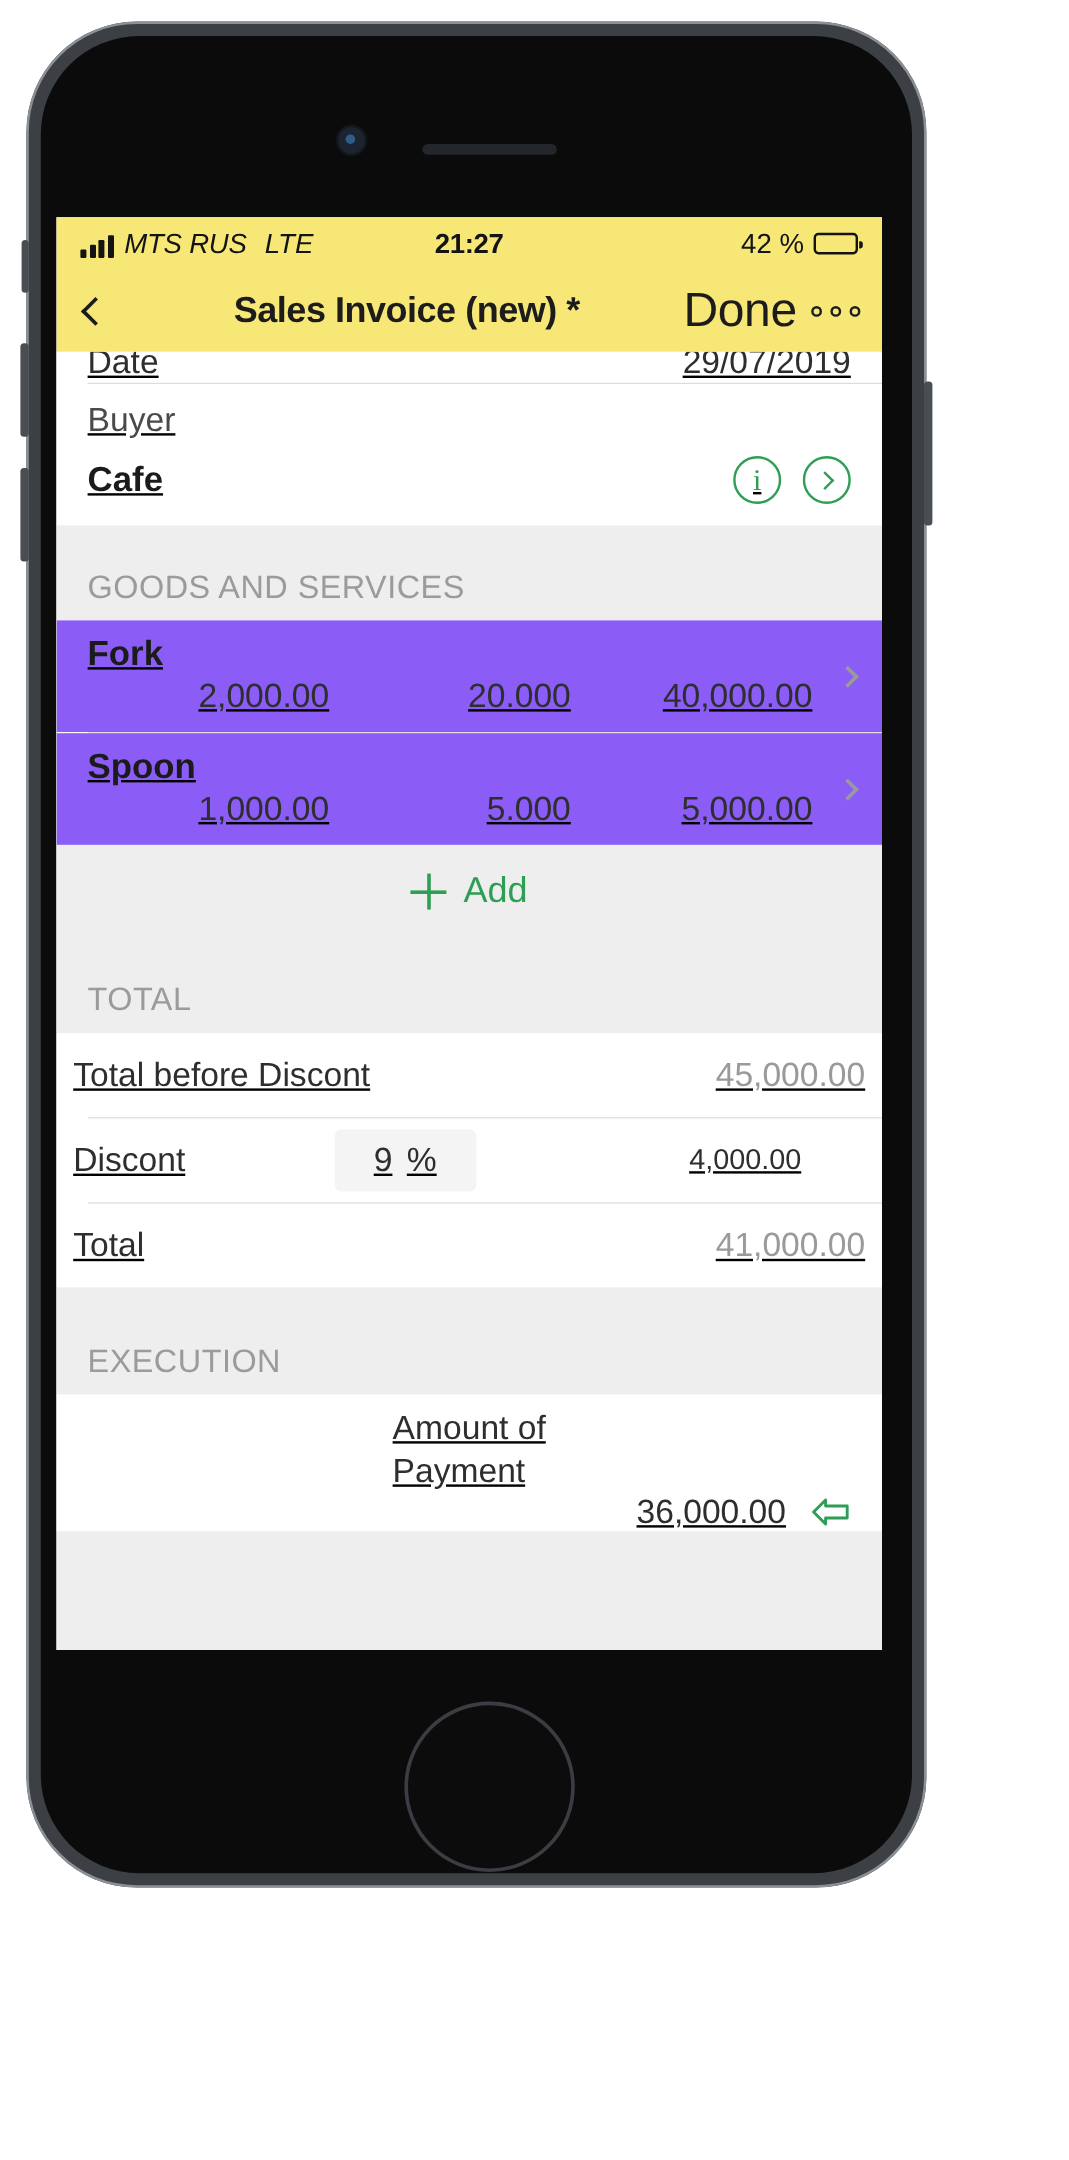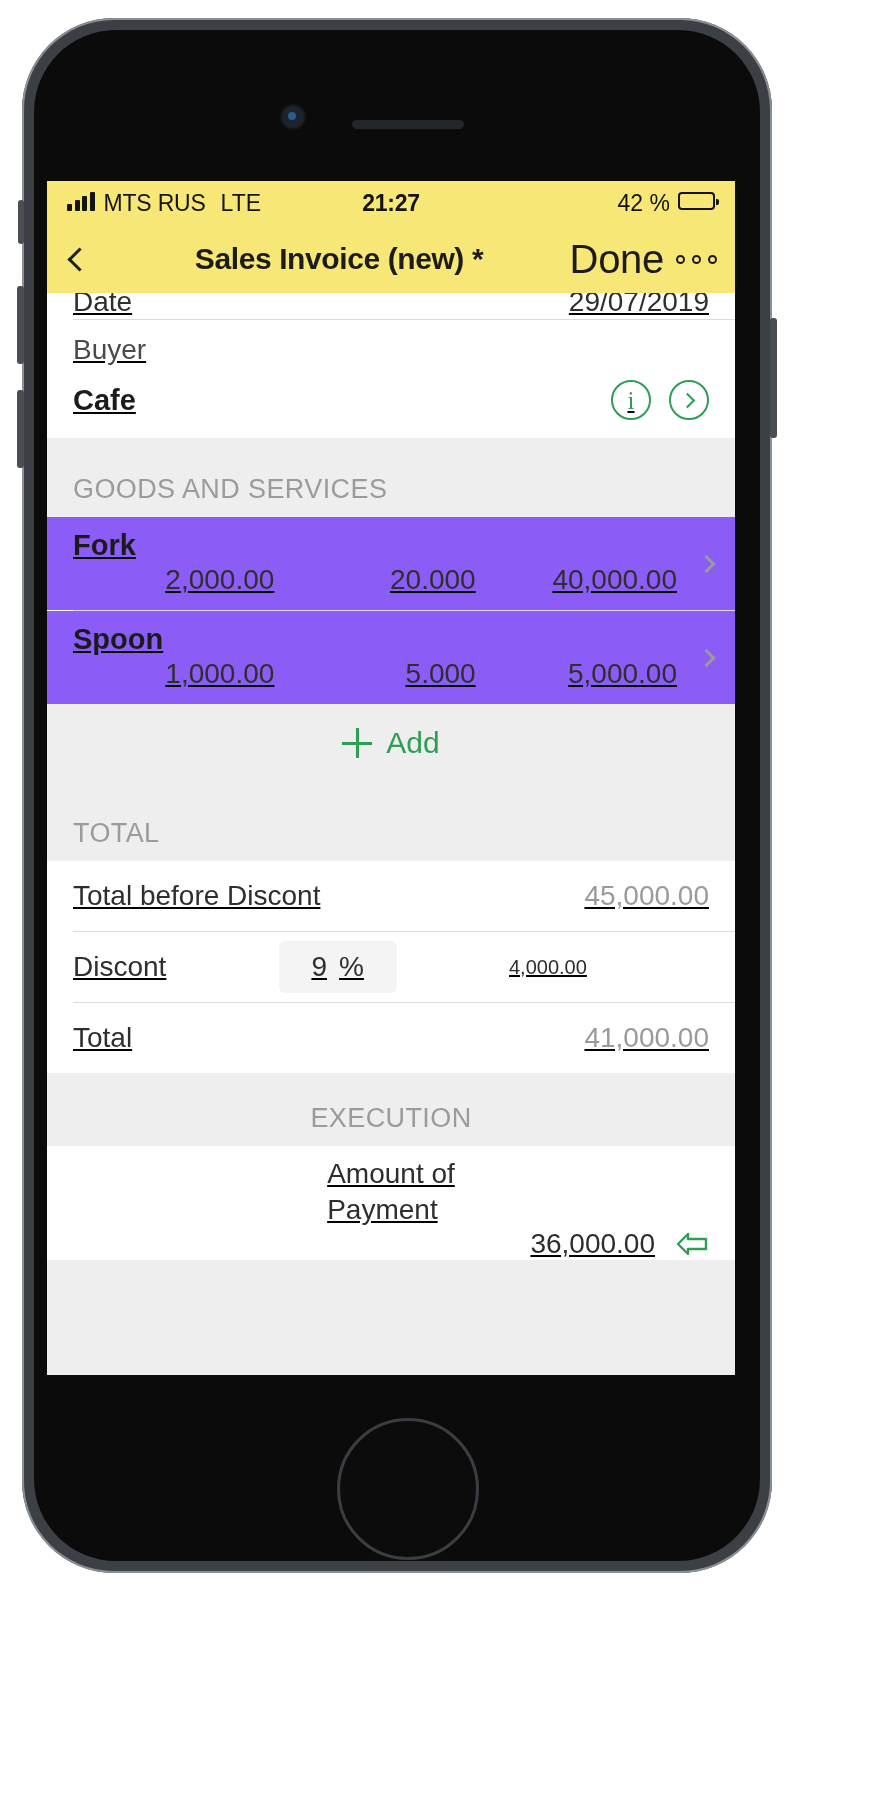--- a/index.html
+++ b/index.html
@@ -84,37 +84,37 @@
   
   .statusbar {
     position: relative;
     height: 44px;
     background: #f7e777;
     display: flex;
     align-items: center;
     padding: 0 20px;
     color: #141414;
   }
-  .sb-left { display: flex; align-items: flex-start; gap: 9px; flex: 1; }
+  .sb-left { display: flex; align-items: flex-end; gap: 9px; flex: 1; font-style: italic; }
   .signal { display: flex; align-items: flex-end; gap: 2.5px; height: 19px; }
   .signal i { display: block; width: 5px; background: #141414; border-radius: 1px; }
   .signal i:nth-child(1) { height: 7px; }
   .signal i:nth-child(2) { height: 11px; }
   .signal i:nth-child(3) { height: 15px; }
   .signal i:nth-child(4) { height: 19px; }
   .carrier { font-size: 23px; letter-spacing: -0.2px; line-height: 1; }
   .net-type { font-size: 23px; margin-left: 6px; line-height: 1; }
   .sb-center {
     position: absolute; left: 0; right: 0;
     text-align: center;
     font-size: 23px; font-weight: bold; letter-spacing: -0.3px;
   }
   .sb-right {
     flex: 1;
-    display: flex; justify-content: flex-end;
+    display: flex; align-items: center; justify-content: flex-end;
     gap: 8px;
     position: relative; z-index: 2;
   }
   .battery-pct { font-size: 23px; line-height: 1; }
   .battery {
     position: relative;
     width: 37px; height: 18px;
     border: 2px solid #141414;
     border-radius: 4px;
     padding: 2px;
@@ -171,21 +171,21 @@
     border-radius: 50%;
   }
 
   
   .content { background: #eeeeee; height: 1082px; overflow: hidden; }
   .card { background: #ffffff; text-decoration: underline; }
   .sep { height: 1px; background: #dcdcdc; margin-left: 26px; }
 
   .row {
     display: flex; align-items: center;
-    padding: 0 26px;
+    padding: 0 14px;
     min-height: 70px;
   }
   .row-label { font-size: 28px; color: #2e2e2e; }
   .row-value { margin-left: auto; font-size: 28px; color: #2e2e2e; }
   .row-value.muted { color: #9a9a9a; }
 
   
   .row-clipped {
     display: flex; align-items: flex-end;
     padding: 0 26px;
@@ -218,21 +218,21 @@
   }
 
   
   .section-head {
     background: #eeeeee;
     padding: 36px 26px 12px;
     font-size: 27px;
     color: #9b9b9b;
     letter-spacing: 0.4px;
   }
-  .section-head.tight { padding-top: 30px; text-align: center; }
+  .section-head.tight { padding-top: 46px; }
 
   
   .table-head {
     display: flex;
     background: #f7f7f7;
     border-top: 1px solid #dcdcdc;
     border-bottom: 1px solid #dcdcdc;
     height: 64px;
   }
   .th {
@@ -286,21 +286,21 @@
     margin-right: auto;
     background: #f4f4f4;
     border-radius: 6px;
     padding: 10px 22px;
     display: flex; align-items: baseline; gap: 12px;
     min-width: 118px;
     justify-content: center;
   }
   .pct-val { font-size: 28px; color: #2e2e2e; }
   .pct-sign { font-size: 28px; color: #2e2e2e; }
-  .disc-amount { font-size: 20px; color: #2e2e2e; min-width: 200px; text-align: left; }
+  .disc-amount { font-size: 24px; color: #2e2e2e; min-width: 200px; text-align: center; }
 
   
   .exec-row {
     display: flex; align-items: center;
     padding: 10px 26px 0;
     min-height: 58px;
     flex-direction: column;
   }
   .exec-label {
     font-size: 28px; color: #2e2e2e;

